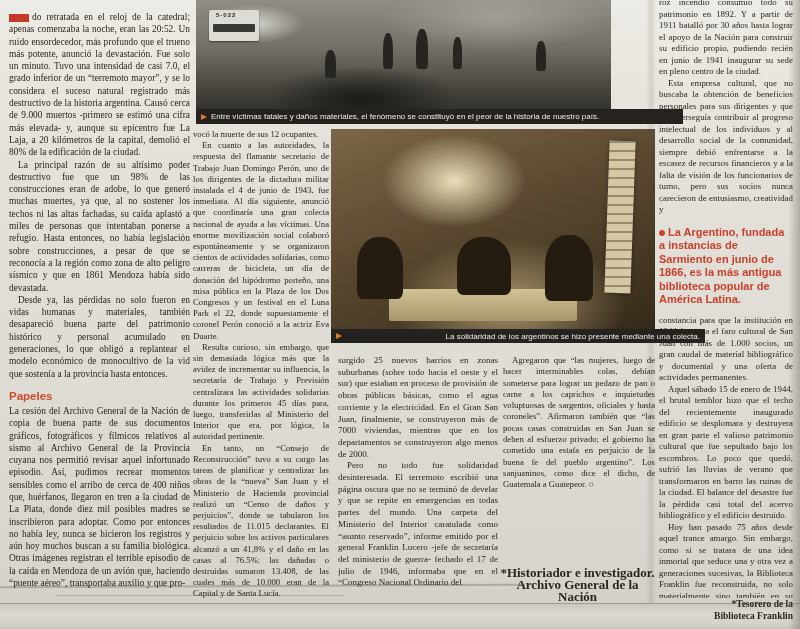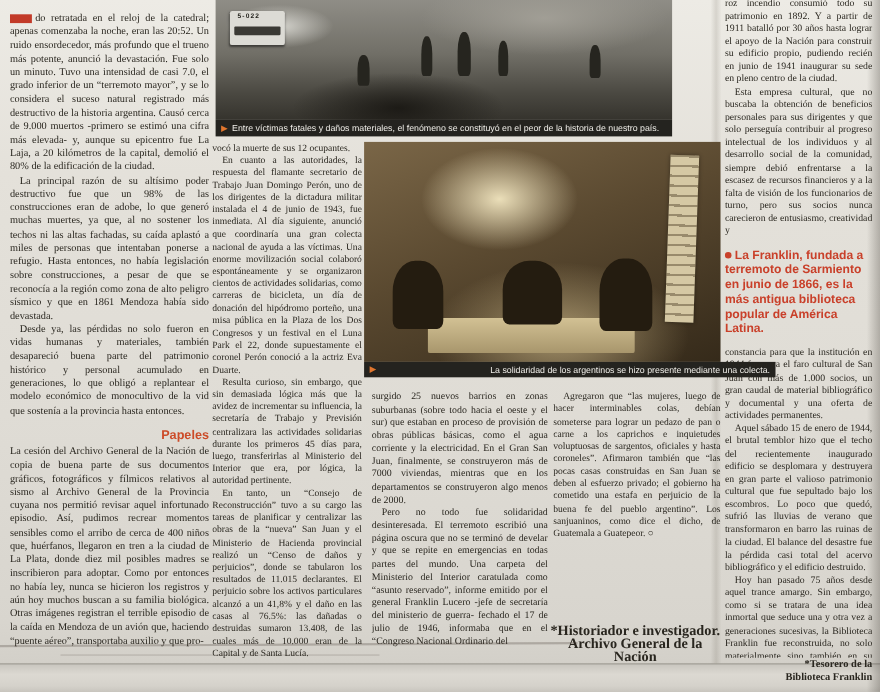--- a/index.html
+++ b/index.html
@@ -7,21 +7,21 @@
     background:linear-gradient(180deg,#edebe5,#e4e1da 25%,#dfdcd5 60%,#d8d5ce 90%,#cfccc5);
     font-family:"Liberation Serif",serif;color:#29261f;}
   .col{position:absolute;text-align:justify;overflow:hidden;z-index:2;}
   .col p{margin:0;text-indent:9px;}
   .col p.noindent{text-indent:0;}
   .col1{left:9px;top:11px;width:181px;height:599px;font-size:9.4px;line-height:12.3px;}
   .col2{left:193px;top:129px;width:136px;height:471px;font-size:8.7px;line-height:11.2px;}
   .col3{left:338px;top:355px;width:160px;height:246px;font-size:9px;line-height:11.7px;}
   .col4{left:503px;top:355px;width:152px;height:212px;font-size:8.7px;line-height:11.3px;}
   .col5{left:659px;top:-3px;width:134px;height:601px;font-size:8.9px;line-height:11.5px;}
-  .subhead{margin:10px 0 3px;text-indent:0;font:bold 11.5px "Liberation Sans",sans-serif;color:#cc4b28;text-align:right;}
+  .subhead{margin:10px 0 3px;text-indent:0;font:bold 11.5px "Liberation Sans",sans-serif;color:#cc4b28;text-align:left;}
   .quote{margin:10px 0 8px;text-indent:0;font:bold 11px/13.5px "Liberation Sans",sans-serif;color:#c9402a;text-align:left;}
   .quote .dot{display:inline-block;width:6px;height:6px;border-radius:50%;background:#c9402a;margin-right:3px;}
   .redact{display:inline-block;width:20px;height:8px;background:#c23a28;margin-right:3px;vertical-align:middle;}
   .photo{position:absolute;z-index:1;}
   .photo1{left:196px;top:0;width:415px;height:109px;
     background:
       radial-gradient(ellipse 70px 28px at 14% 22%,rgba(228,227,221,.85),rgba(228,227,221,0) 70%),
       radial-gradient(ellipse 150px 45px at 72% 15%,rgba(168,165,156,.8),rgba(168,165,156,0) 75%),
       radial-gradient(ellipse 120px 40px at 40% 90%,rgba(20,18,14,.8),rgba(20,18,14,0) 80%),
       linear-gradient(180deg,#8f8d86 0%,#716f67 45%,#4a4841 78%,#35332d 100%);}
@@ -41,21 +41,21 @@
       linear-gradient(160deg,#7a6647 0%,#5a4930 45%,#352a1a 100%);}
   .poster{position:absolute;right:22px;top:12px;width:26px;height:152px;background:#d5c8a4;transform:rotate(2deg);
     background-image:repeating-linear-gradient(180deg,rgba(62,46,24,.4) 0 2px,rgba(62,46,24,0) 2px 9px);box-shadow:0 0 4px rgba(0,0,0,.4);}
   .table2{position:absolute;left:18%;bottom:8px;width:58%;height:32px;background:linear-gradient(180deg,#d2c194,#a8966c);border-radius:2px;}
   .pfig{position:absolute;background:#241c10;border-radius:45% 45% 12% 12%;}
   .pfig1{left:8%;bottom:30px;width:46px;height:62px;}
   .pfig2{left:39%;bottom:34px;width:54px;height:58px;}
   .pfig3{right:19%;bottom:28px;width:48px;height:66px;}
   .cap{position:absolute;display:flex;align-items:center;gap:4px;background:#24231f;color:#efede8;
     font:8px "Liberation Sans",sans-serif;padding:0 5px;box-sizing:border-box;z-index:2;}
-  .cap1{left:196px;top:109px;width:415px;height:15px;}
+  .cap1{left:196px;top:109px;width:487px;height:15px;}
   .cap2{left:331px;top:329px;width:374px;height:14px;justify-content:space-between;}
   .cap-arrow{width:0;height:0;border-top:3.5px solid transparent;border-bottom:3.5px solid transparent;border-left:6px solid #e0762e;flex:0 0 auto;}
   .sig{position:absolute;font-weight:bold;z-index:3;}
   .sig4{left:500px;top:567px;width:155px;font-size:13px;line-height:12px;text-align:center;}
   .sig5{left:640px;top:598px;width:153px;font-size:9.5px;line-height:12px;text-align:right;}
   .fold1{position:absolute;left:0;top:585px;width:525px;height:2px;background:rgba(55,45,35,.25);transform:rotate(-.3deg);z-index:4;}
   .fold2{position:absolute;left:55px;top:595px;width:290px;height:1px;background:rgba(55,45,35,.2);z-index:4;}
   .gutter{position:absolute;left:646px;top:0;width:10px;height:604px;background:linear-gradient(90deg,rgba(95,88,75,0),rgba(95,88,75,.16),rgba(95,88,75,0));z-index:1;}
   .edge-right{position:absolute;right:0;top:0;width:12px;height:100%;background:linear-gradient(90deg,rgba(70,65,58,0),rgba(70,65,58,.32));z-index:5;}
   .edge-bottom{position:absolute;left:0;top:603px;width:100%;height:26px;border-top:1px solid rgba(90,85,75,.35);
@@ -123,21 +123,21 @@
     <p>Agregaron que “las mujeres, luego de hacer interminables colas, debían someterse para lograr un pedazo de pan o carne a los caprichos e inquietudes voluptuosas de sargentos, oficiales y hasta coroneles”. Afirmaron también que “las pocas casas construidas en San Juan se deben al esfuerzo privado; el gobierno ha cometido una estafa en perjuicio de la buena fe del pueblo argentino”. Los sanjuaninos, como dice el dicho, de Guatemala a Guatepeor. ○</p>
   </div>
   <div class="sig sig4">
     <div>*Historiador e investigador.</div>
     <div>Archivo General de la Nación</div>
   </div>
 
   <div class="col col5">
     <p class="noindent">roz incendio consumió todo su patrimonio en 1892. Y a partir de 1911 batalló por 30 años hasta lograr el apoyo de la Nación para construir su edificio propio, pudiendo recién en junio de 1941 inaugurar su sede en pleno centro de la ciudad.</p>
     <p>Esta empresa cultural, que no buscaba la obtención de beneficios personales para sus dirigentes y que solo perseguía contribuir al progreso intelectual de los individuos y al desarrollo social de la comunidad, siempre debió enfrentarse a la escasez de recursos financieros y a la falta de visión de los funcionarios de turno, pero sus socios nunca carecieron de entusiasmo, creatividad y</p>
-    <div class="quote"><span class="dot"></span><span>La Franklin, fundada a terremoto de Sarmiento en junio de 1866, es la más antigua biblioteca popular de América Latina.</span></div>
+    <div class="quote"><span class="dot"></span><span>La Argentino, fundada a instancias de Sarmiento en junio de 1866, es la más antigua biblioteca popular de América Latina.</span></div>
     <p class="noindent">constancia para que la institución en 1944 fuera ya el faro cultural de San Juan con más de 1.000 socios, un gran caudal de material bibliográfico y documental y una oferta de actividades permanentes.</p>
     <p>Aquel sábado 15 de enero de 1944, el brutal temblor hizo que el techo del recientemente inaugurado edificio se desplomara y destruyera en gran parte el valioso patrimonio cultural que fue sepultado bajo los escombros. Lo poco que quedó, sufrió las lluvias de verano que transformaron en barro las ruinas de la ciudad. El balance del desastre fue la pérdida casi total del acervo bibliográfico y el edificio destruido.</p>
     <p>Hoy han pasado 75 años desde aquel trance amargo. Sin embargo, como si se tratara de una idea inmortal que seduce una y otra vez a generaciones sucesivas, la Biblioteca Franklin fue reconstruida, no solo materialmente sino también en su espíritu generoso de aporte permanente para seguir siendo para nosotros un soplo estimulante de aire puro y el principal centro cultural de la Provincia. ○</p>
   </div>
   <div class="sig sig5">
     <div>*Tesorero de la</div>
     <div>Biblioteca Franklin</div>
   </div>
 
   <div class="fold1"></div>

